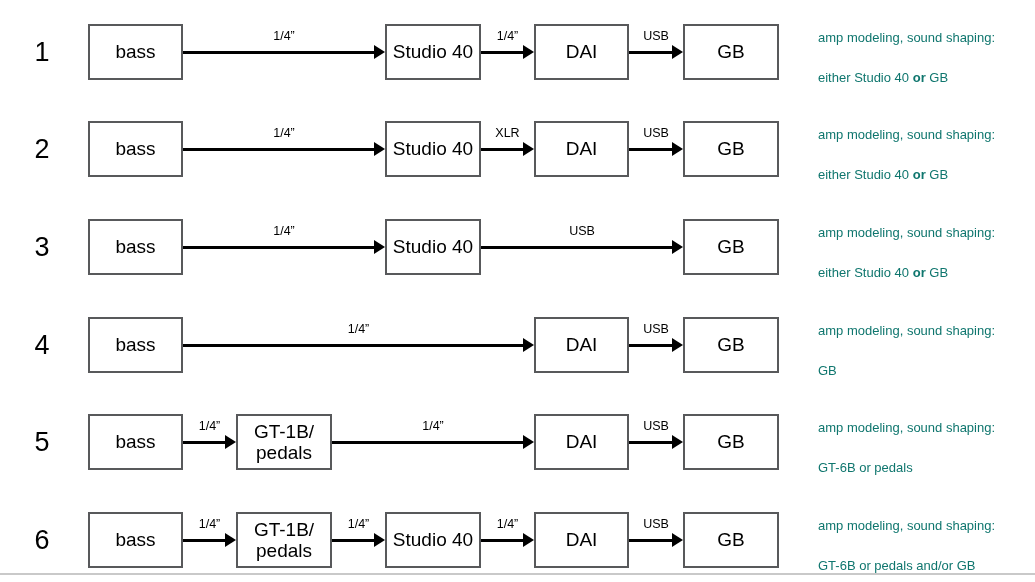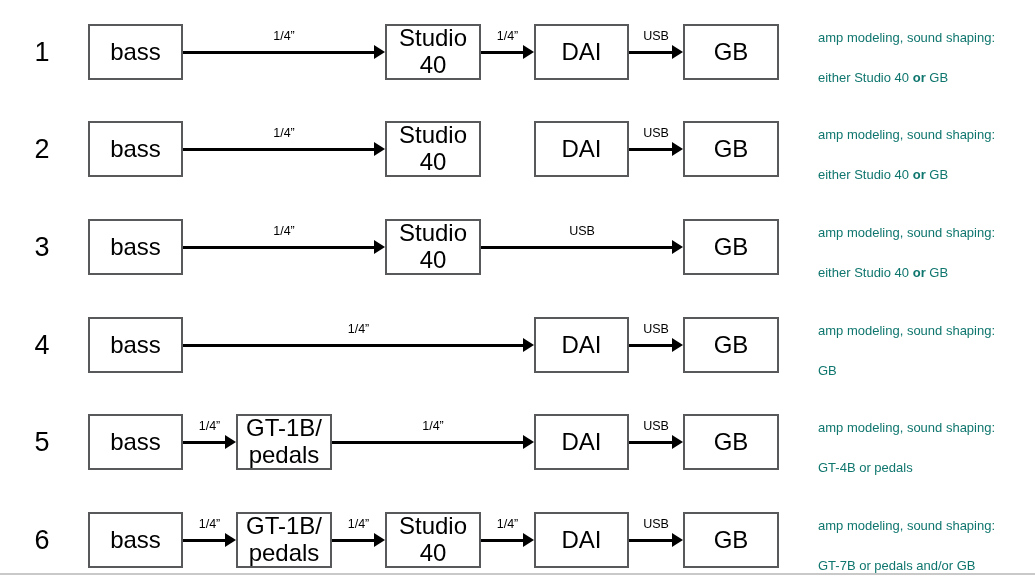--- a/index.html
+++ b/index.html
@@ -11,21 +11,21 @@
   .num{
     position:absolute;left:24px;top:0;width:36px;height:56px;
     display:flex;align-items:center;justify-content:center;
     font-size:27px;color:#000;
   }
   .box{
     position:absolute;top:0;height:56px;box-sizing:border-box;
     border:2.5px solid #58595b;background:#fff;
     display:flex;align-items:center;justify-content:center;text-align:center;
   }
-  .box-label{font-size:24px;line-height:1.12;white-space:pre-line;color:#000;}
+  .box-label{font-size:19px;line-height:1.12;white-space:pre-line;color:#000;}
   .arrow{position:absolute;top:0;height:56px;}
   .arrow-label{
     position:absolute;left:-10px;right:-10px;top:5px;text-align:center;
     font-size:12.5px;color:#000;white-space:nowrap;
   }
   .arrow-line{position:absolute;left:0;right:9px;top:26.5px;height:3px;background:#000;}
   .arrow-head{
     position:absolute;right:0;top:21px;width:0;height:0;
     border-top:7px solid transparent;border-bottom:7px solid transparent;
     border-left:11px solid #000;
@@ -81,20 +81,25 @@
       <span class="box-label">bass</span>
     </div>
     <div class="arrow" style="left:183px;width:202px">
       <div class="arrow-label">1/4”</div>
       <div class="arrow-line"></div>
       <div class="arrow-head"></div>
     </div>
     <div class="box" style="left:385px;width:96px">
       <span class="box-label">Studio 40</span>
     </div>
+    <div class="arrow" style="left:481px;width:53px">
+      <div class="arrow-label">XLR</div>
+      <div class="arrow-line"></div>
+      <div class="arrow-head"></div>
+    </div>
     <div class="box" style="left:534px;width:95px">
       <span class="box-label">DAI</span>
     </div>
     <div class="arrow" style="left:629px;width:54px">
       <div class="arrow-label">USB</div>
       <div class="arrow-line"></div>
       <div class="arrow-head"></div>
     </div>
     <div class="box" style="left:683px;width:96px">
       <span class="box-label">GB</span>
@@ -184,21 +189,21 @@
     <div class="arrow" style="left:629px;width:54px">
       <div class="arrow-label">USB</div>
       <div class="arrow-line"></div>
       <div class="arrow-head"></div>
     </div>
     <div class="box" style="left:683px;width:96px">
       <span class="box-label">GB</span>
     </div>
     <div class="note">
       <div class="note-l1">amp modeling, sound shaping:</div>
-      <div class="note-l2"><span>GT-4B or pedals</span><span class="b"></span><span></span></div>
+      <div class="note-l2"><span>GT-6B or pedals</span><span class="b"></span><span></span></div>
     </div>
   </div>
 
   <div class="row" style="top:512px">
     <div class="num">6</div>
     <div class="box" style="left:88px;width:95px">
       <span class="box-label">bass</span>
     </div>
     <div class="arrow" style="left:183px;width:53px">
       <div class="arrow-label">1/4”</div>
@@ -228,18 +233,18 @@
     <div class="arrow" style="left:629px;width:54px">
       <div class="arrow-label">USB</div>
       <div class="arrow-line"></div>
       <div class="arrow-head"></div>
     </div>
     <div class="box" style="left:683px;width:96px">
       <span class="box-label">GB</span>
     </div>
     <div class="note">
       <div class="note-l1">amp modeling, sound shaping:</div>
-      <div class="note-l2"><span>GT-7B or pedals and/or GB</span><span class="b"></span><span></span></div>
+      <div class="note-l2"><span>GT-6B or pedals and/or GB</span><span class="b"></span><span></span></div>
     </div>
   </div>
 
   <div class="bottom-line"></div>
 </div>
 
 </body></html>

